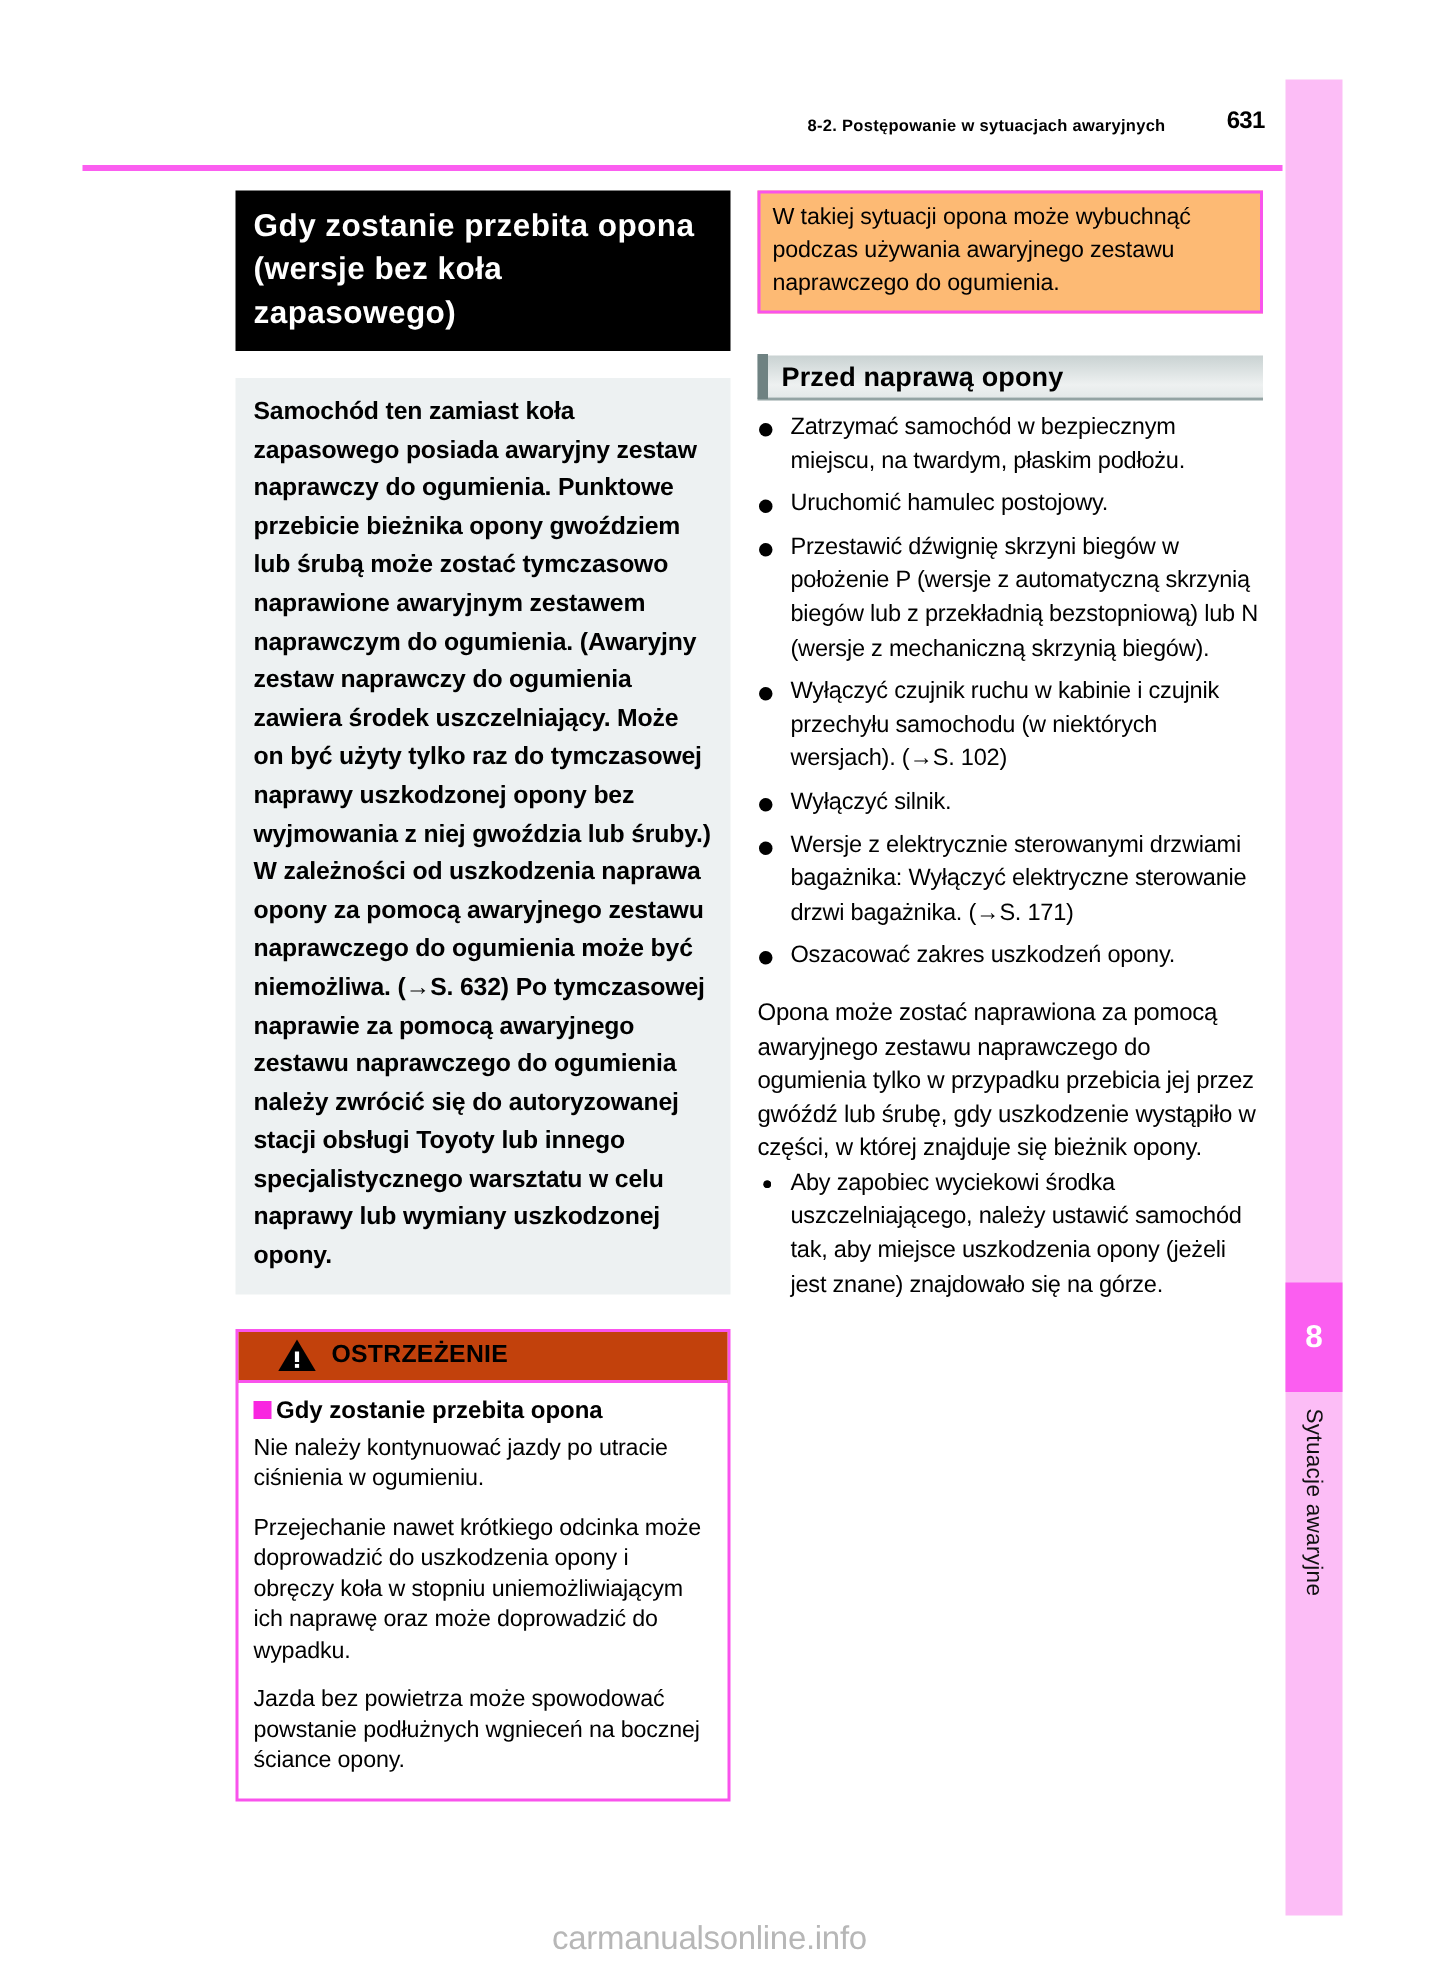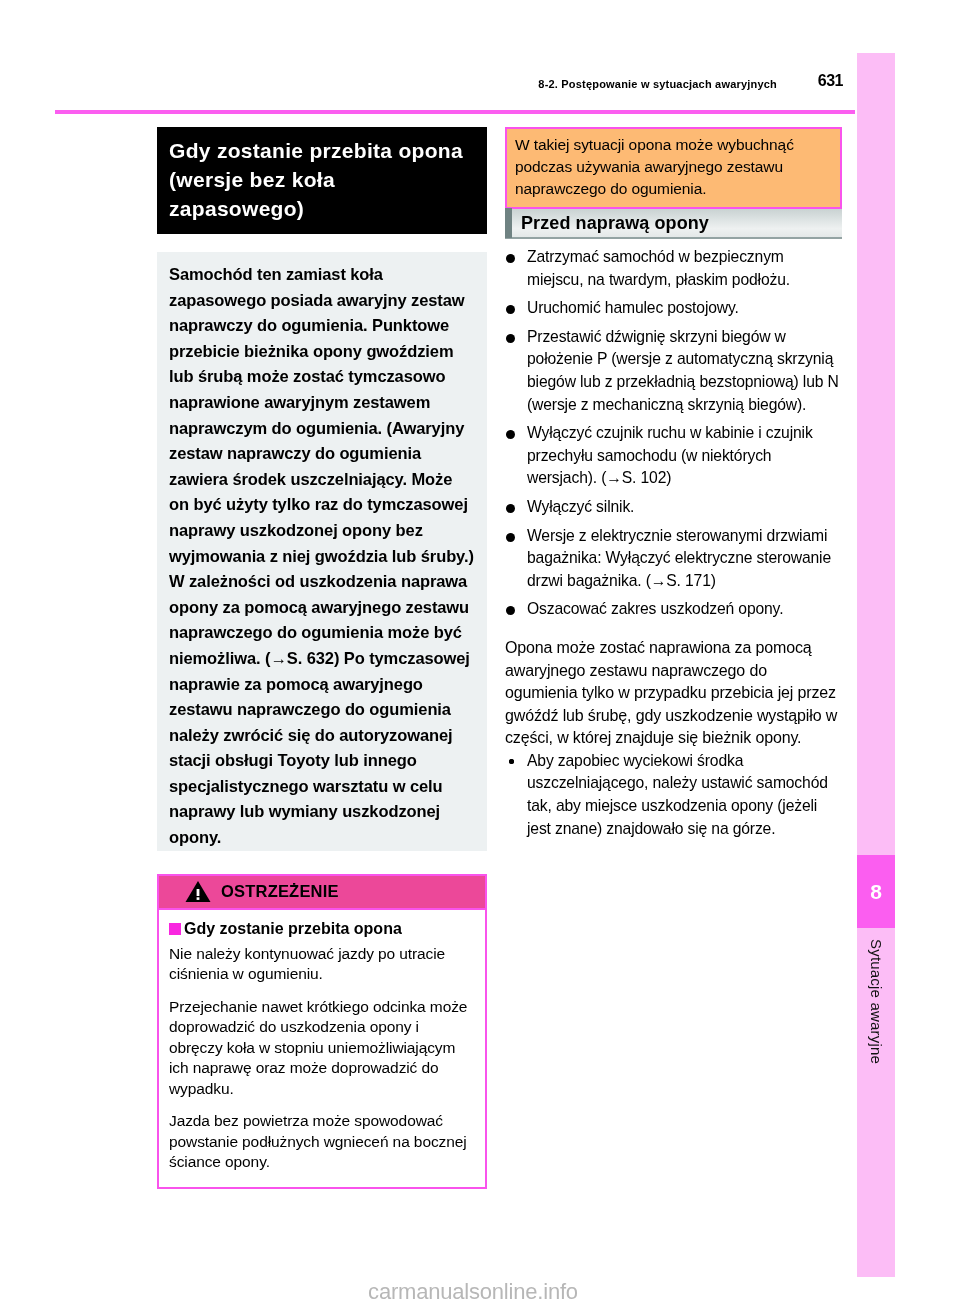--- a/index.html
+++ b/index.html
@@ -94,36 +94,36 @@
     font-size: 21px;
     line-height: 29px;
     padding: 9px 12px 11px 12px;
     letter-spacing: 0.3px;
   }
 
   
   #intro-block {
     margin-top: 18px;
     background: #edf1f2;
-    padding: 10px 12px 0 12px;
+    padding: 10px 12px 12px 12px;
     font-weight: bold;
     font-size: 16.5px;
     line-height: 25.6px;
     letter-spacing: -0.1px;
   }
   #intro-block p { margin: 0; }
 
   
   #warning-box {
     margin-top: 23px;
     border: 2px solid #f953ec;
     background: #ffffff;
   }
   #warning-head {
-    background: #ec4899;
+    background: #c2410c;
     border-bottom: 2px solid #f953ec;
     height: 34px;
     display: flex;
     align-items: center;
     padding-left: 26px;
     gap: 10px;
   }
   #warning-head .tri {
     display: inline-block;
     position: relative;
@@ -165,20 +165,21 @@
     border: 2px solid #f953ec;
     background: #fdba74;
     padding: 5px 8px 7px 8px;
     font-size: 15.5px;
     line-height: 22px;
     letter-spacing: -0.1px;
   }
   #note-box p { margin: 0; }
 
   #section-head {
+    margin-top: 28px;
     height: 30px;
     display: flex;
     align-items: center;
     background: linear-gradient(to bottom, #c9d2d2 0%, #dde3e3 38%, #eef1f1 70%, #e3e8e8 100%);
     border-bottom: 2px solid #93a3a3;
     position: relative;
   }
   #section-head .bar {
     width: 7px; height: 30px;
     background: #6f8282;

